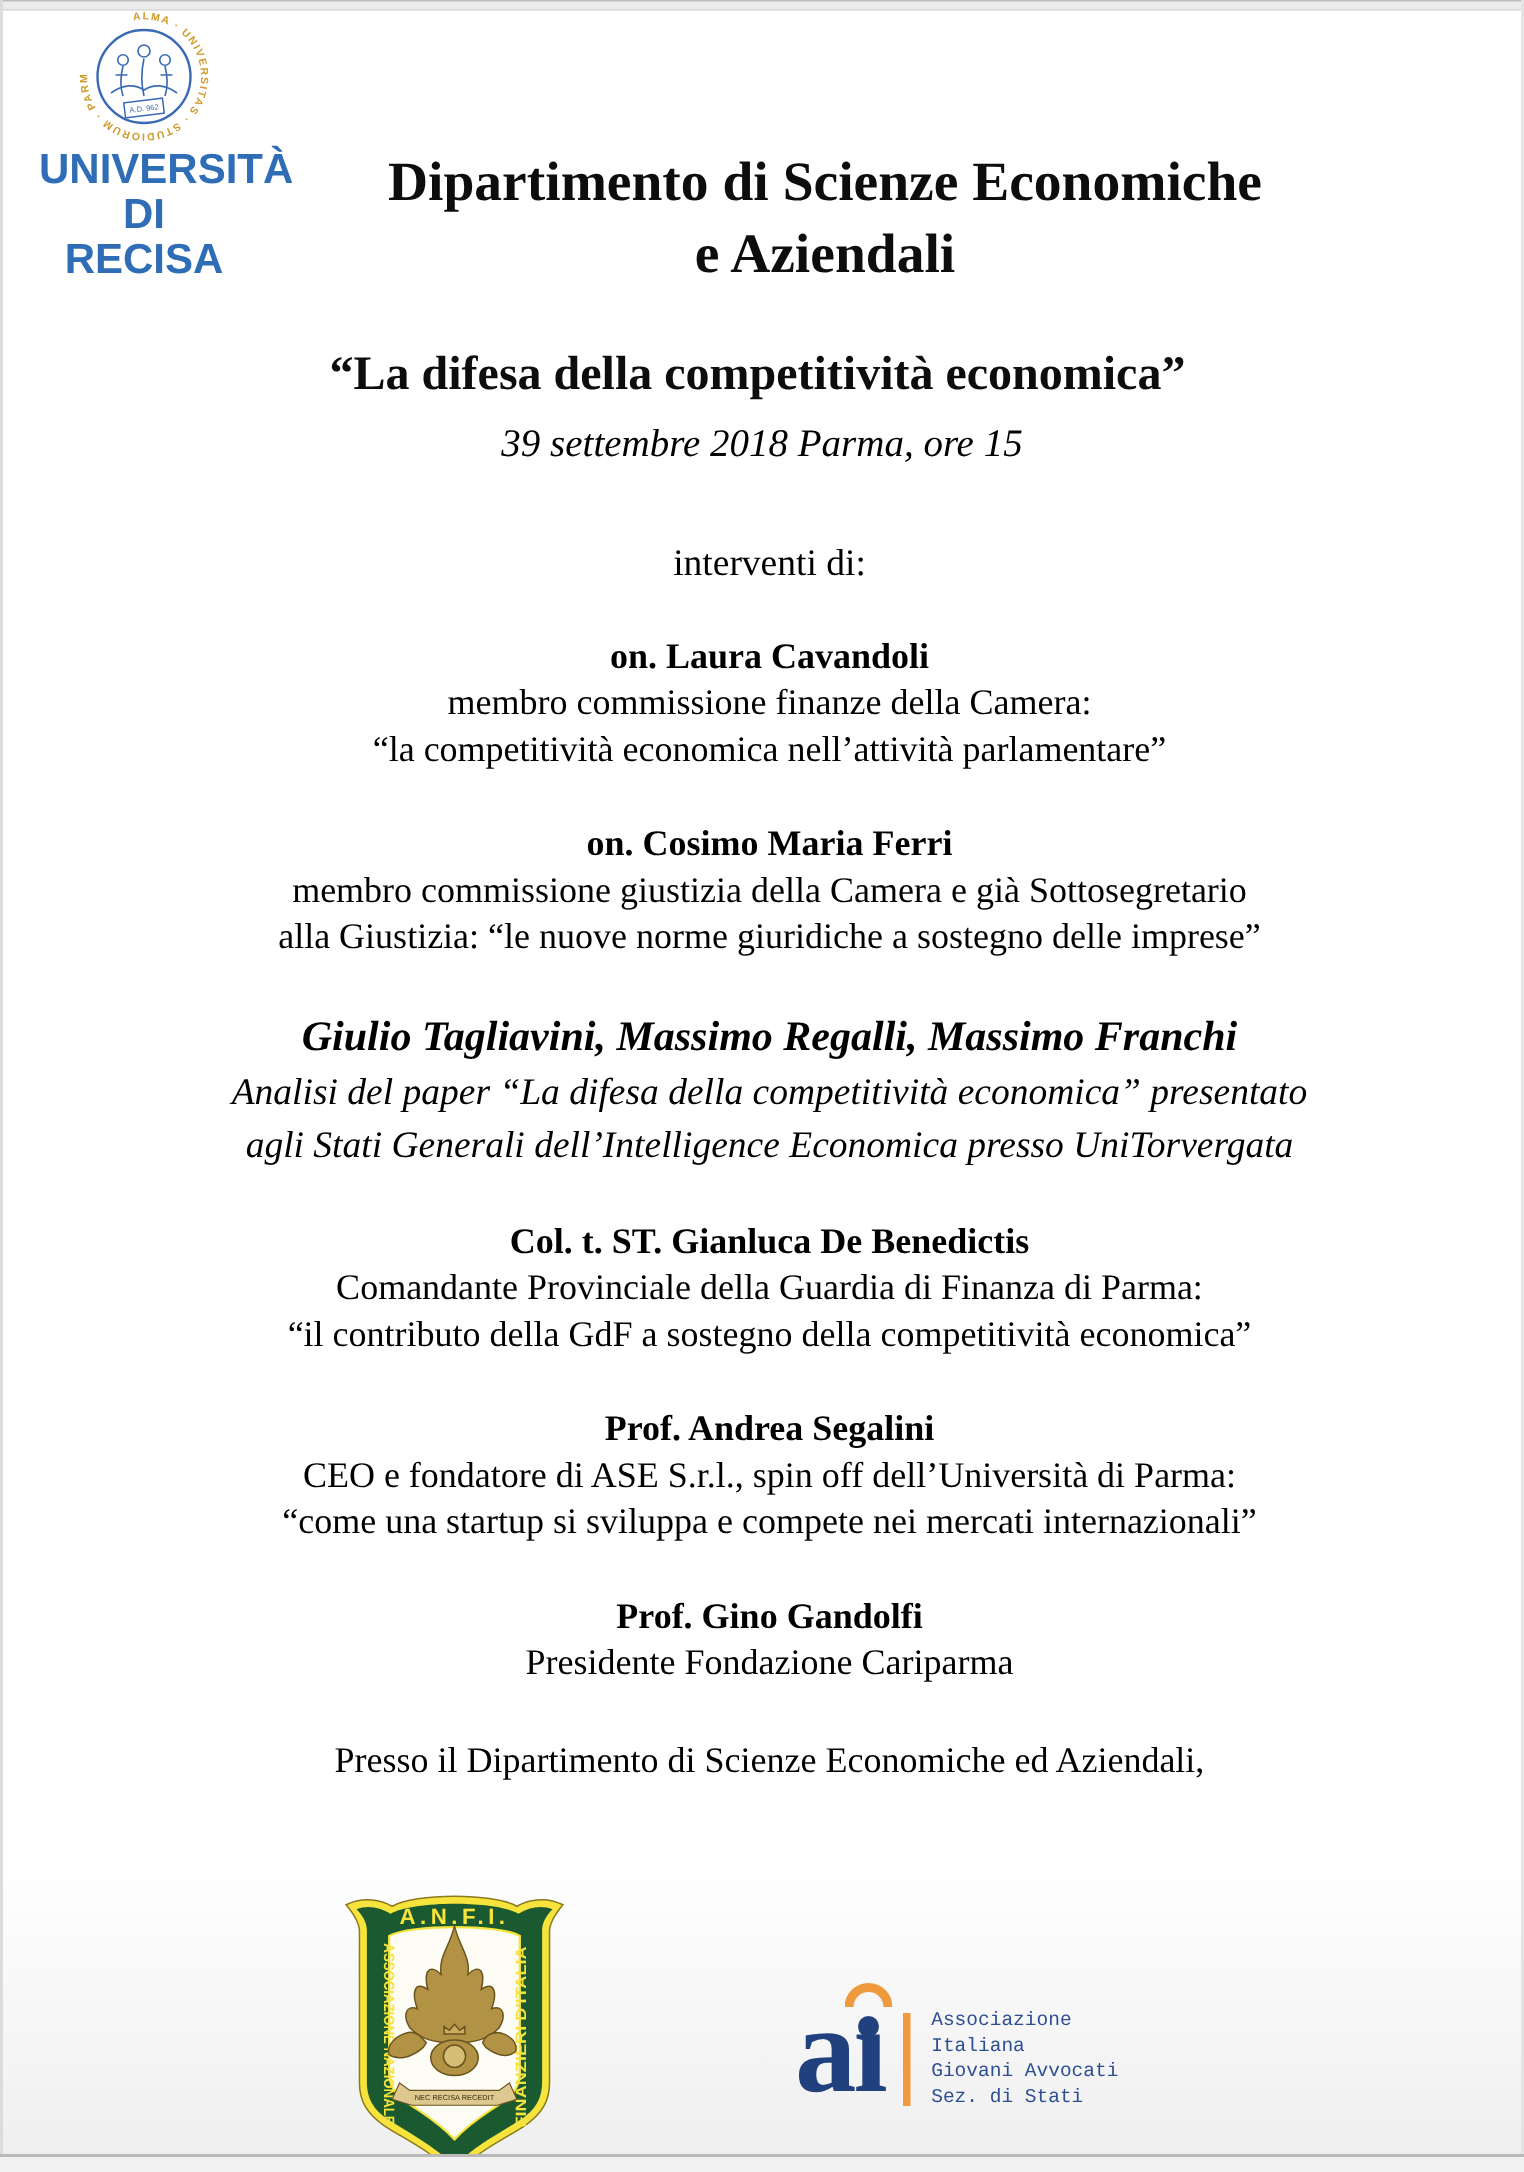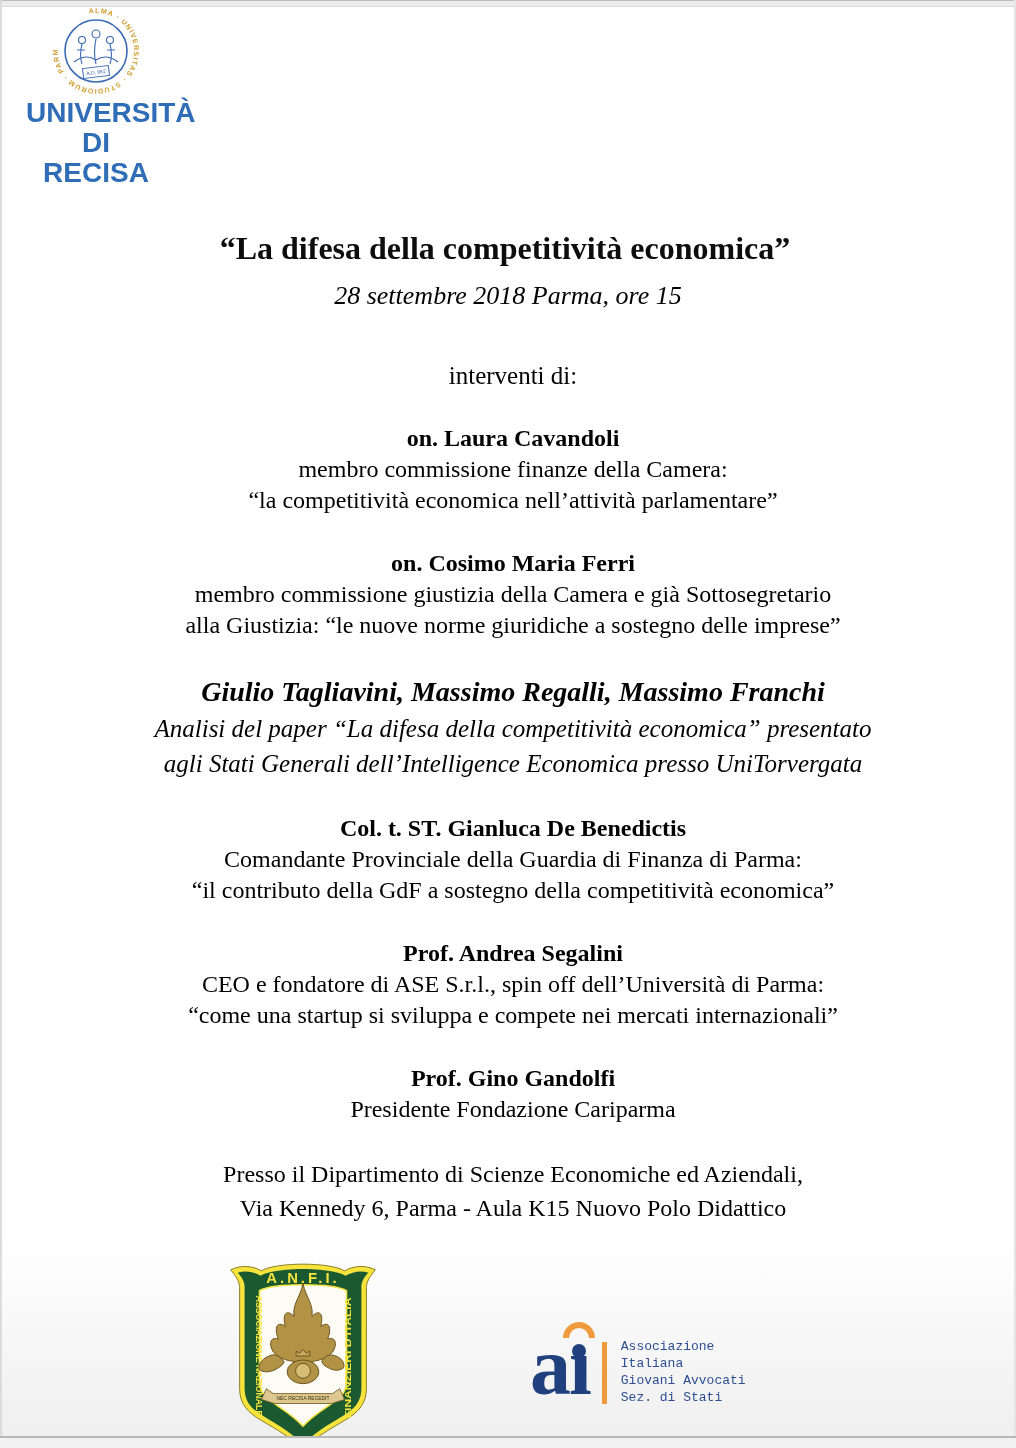--- a/index.html
+++ b/index.html
@@ -96,23 +96,27 @@
         <rect x="39" y="61" width="26" height="10" fill="#ffffff" class="seal-line" stroke-width="1"></rect>
         <text x="52" y="68" text-anchor="middle" class="seal-banner-text">A.D. 962</text>
       </g>
     </svg>
     <div class="uni-wordmark">
       <div>UNIVERSITÀ</div>
       <div>DI RECISA</div>
     </div>
   </div>
 
+  <div class="dept-title">
+    <div>Dipartimento di Scienze Economiche</div>
+    <div>e Aziendali</div>
+  </div>
 
   <div class="event-title">“La difesa della competitività economica”</div>
-  <div class="event-date">28 settembre 2018 Parma, ore 15</div>
+  <div class="event-date">39 settembre 2018 Parma, ore 15</div>
 
   <div class="body-col">
     <p class="intro">interventi di:</p>
 
     <div class="speaker">
       <div class="speaker-name">on. Laura Cavandoli</div>
       <div class="speaker-line">membro commissione finanze della Camera:</div>
       <div class="speaker-line">“la competitività economica nell’attività parlamentare”</div>
     </div>
 
@@ -140,21 +144,20 @@
       <div class="speaker-line">“come una startup si sviluppa e compete nei mercati internazionali”</div>
     </div>
 
     <div class="speaker">
       <div class="speaker-name">Prof. Gino Gandolfi</div>
       <div class="speaker-line">Presidente Fondazione Cariparma</div>
     </div>
 
     <div class="location">
       <span>Presso il </span><b>Dipartimento di Scienze Economiche ed Aziendali,</b><br>
-      <b>Via Kennedy 6, Parma - Aula K15 Nuovo Polo Didattico</b>
     </div>
   </div>
 
   <svg class="anfi" width="150" height="198" viewBox="0 0 150 200">
     <path d="M75,198 C60,182 40,173 28,165 C16,157 11,148 11,136 L11,34 C11,28 7,22 2,16 C14,10 26,13 33,17 C48,8 102,8 117,17 C124,13 136,10 148,16 C143,22 139,28 139,34 L139,136 C139,148 134,157 122,165 C110,173 90,182 75,198 Z" fill="#f6e33c" stroke="#8a7a1d" stroke-width="1"></path>
     <path d="M75,192 C61,178 43,169 31,161 C20,154 16,146 16,135 L16,33 C16,28 13,23 9,19 C17,16 25,18 32,22 C47,13 103,13 118,22 C125,18 133,16 141,19 C137,23 134,28 134,33 L134,135 C134,146 130,154 119,161 C107,169 89,178 75,192 Z" fill="#1b5a31"></path>
     <path d="M75,174 C64,162 51,155 43,149 C34,143 31,137 31,129 L31,37 C45,29 105,29 119,37 L119,129 C119,137 116,143 107,149 C99,155 86,162 75,174 Z" fill="#fdfdf6" stroke="#f6e33c" stroke-width="1.5"></path>
     <text x="75" y="29" text-anchor="middle" class="anfi-top-text">A.N.F.I.</text>
     <text transform="translate(27.5,42) rotate(90)" class="anfi-band-text" font-size="10" textLength="122" lengthAdjust="spacingAndGlyphs">ASSOCIAZIONE NAZIONALE</text>
     <text transform="translate(123,166) rotate(-90)" class="anfi-band-text" font-size="10" textLength="122" lengthAdjust="spacingAndGlyphs">FINANZIERI D'ITALIA</text>

